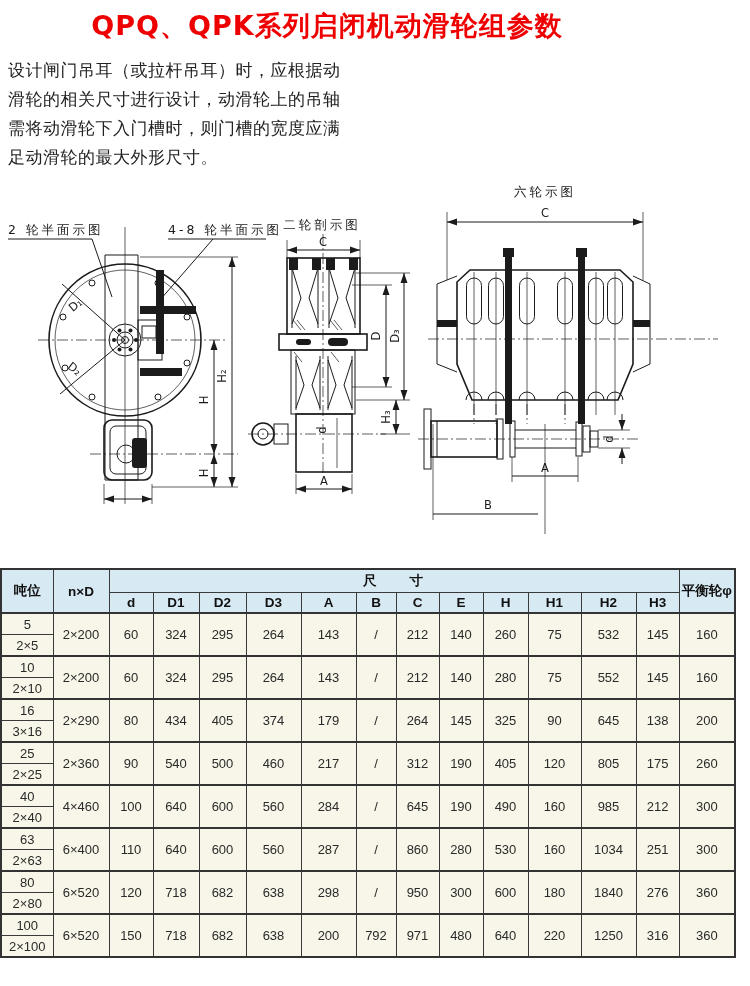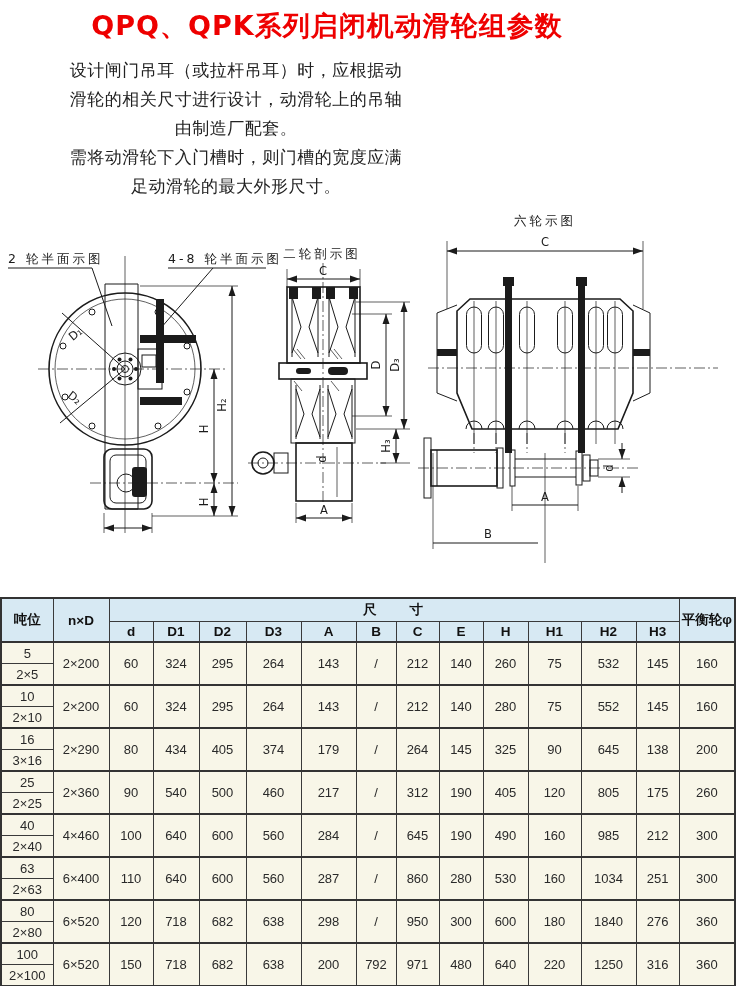--- a/index.html
+++ b/index.html
@@ -5,21 +5,21 @@
   :root{
     --title-color:#ee0000;
     --header-bg:#d7e9f3;
     --row-bg:#f8f6e8;
     --border-color:#3a3a3a;
   }
   *{margin:0;padding:0;box-sizing:border-box;}
   body{width:750px;height:986px;background:#ffffff;font-family:"Liberation Sans","DejaVu Sans",sans-serif;overflow:hidden;}
   .page{width:654px;height:986px;position:relative;}
   .title{color:var(--title-color);font-size:27px;font-weight:bold;text-align:center;padding-top:8px;letter-spacing:1px;font-family:"DejaVu Sans","Liberation Sans",sans-serif;}
-  .intro{padding:12px 10px 0 2px;width:480px;text-align:center;}
+  .intro{padding:12px 10px 0 8px;width:480px;}
   .intro-line{font-size:17px;color:#222;line-height:29px;letter-spacing:0.5px;}
   .diagram{width:750px;height:372px;}
   .dwg .ln{stroke:#1b1b1b;stroke-width:1;fill:none;}
   .dwg .th15{stroke-width:1.6;}
   .dwg .thin{stroke-width:0.7;}
   .dwg .fb{fill:#1b1b1b;stroke:none;}
   .dwg .cl{stroke:#1b1b1b;stroke-width:0.7;fill:none;stroke-dasharray:11 3 2 3;}
   .dwg text{font-size:11.5px;fill:#1b1b1b;font-family:"DejaVu Sans","Liberation Sans",sans-serif;}
   .dwg .t-title{font-size:12.5px;letter-spacing:3px;}
   .params{border-collapse:collapse;table-layout:fixed;width:734px;margin:24px auto 0 auto;background:var(--row-bg);}
@@ -38,21 +38,20 @@
 </head>
 <body>
 
 <div class="page">
 
   <h1 class="title">QPQ、QPK系列启闭机动滑轮组参数</h1>
 
   <div class="intro">
     <div class="intro-line">设计闸门吊耳（或拉杆吊耳）时，应根据动</div>
     <div class="intro-line">滑轮的相关尺寸进行设计，动滑轮上的吊轴</div>
-    <div class="intro-line">由制造厂配套。</div>
     <div class="intro-line">需将动滑轮下入门槽时，则门槽的宽度应满</div>
     <div class="intro-line">足动滑轮的最大外形尺寸。</div>
   </div>
 
   <div class="diagram">
     <svg class="dwg" width="750" height="372" viewBox="0 0 750 372">
       <defs>
         <marker id="ae" markerWidth="11" markerHeight="8" refX="10" refY="4" orient="auto" markerUnits="userSpaceOnUse">
             <path d="M0,0.5 L10,4 L0,7.5 Z" fill="#1b1b1b"></path>
           </marker>

